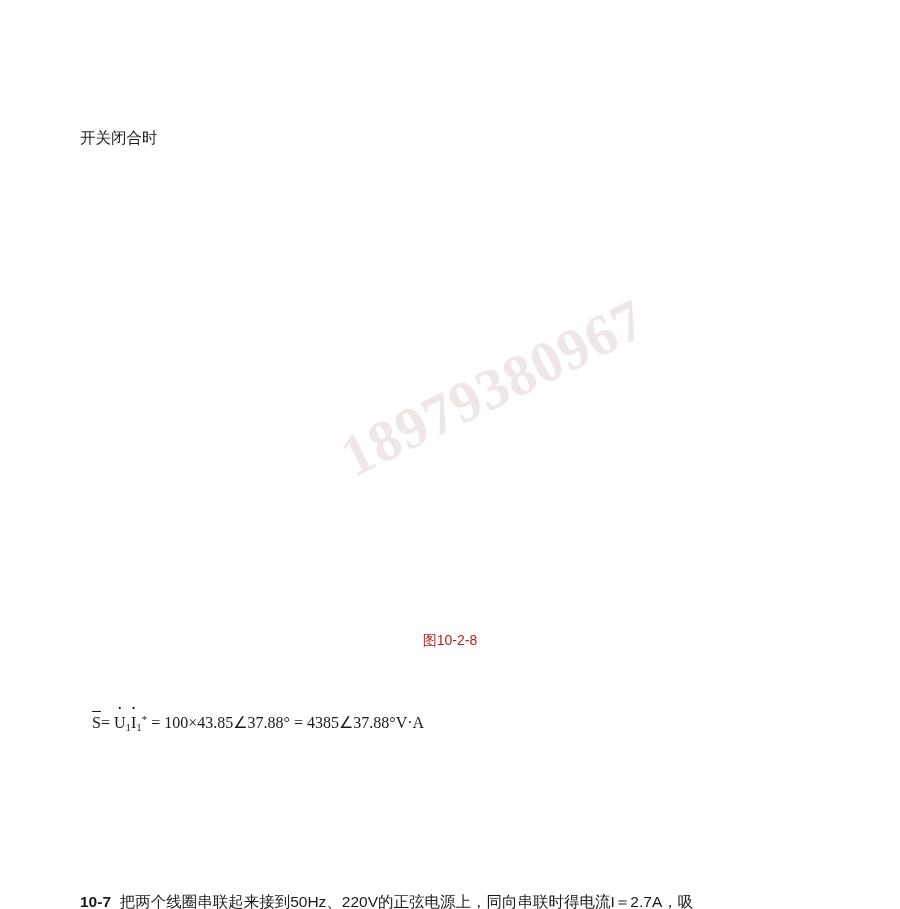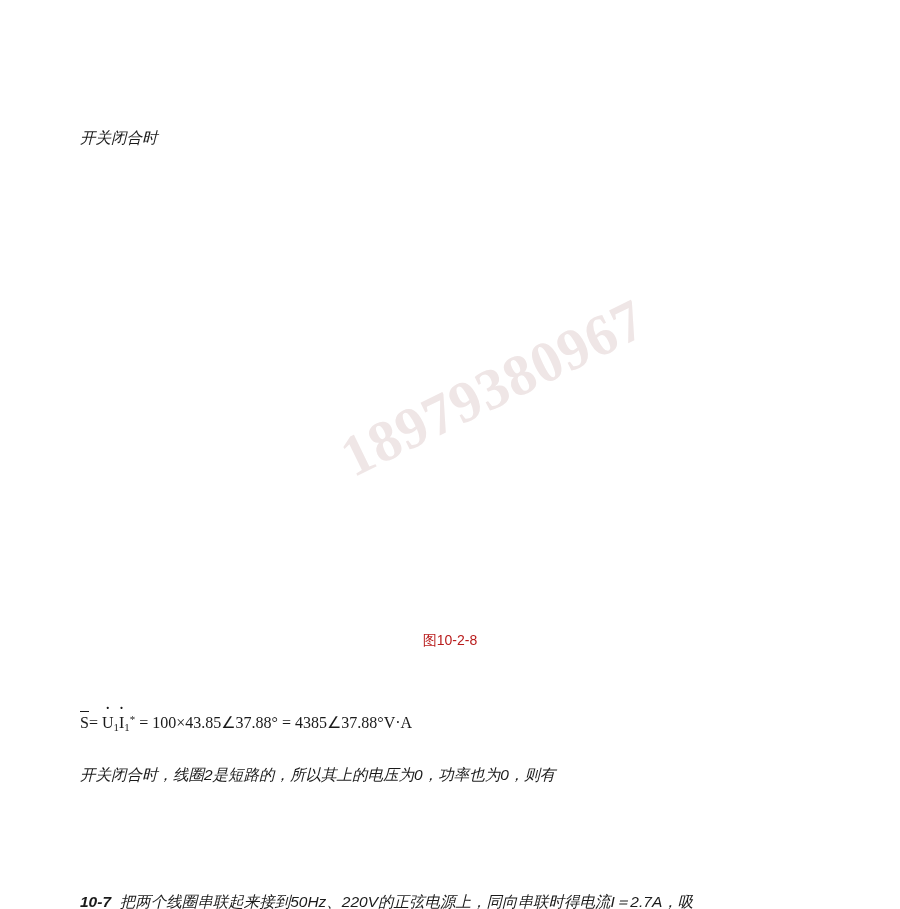--- a/index.html
+++ b/index.html
@@ -33,21 +33,20 @@
     transform-origin: left top;
     white-space: nowrap;
     user-select: none;
     pointer-events: none;
   }
   .line-text {
     position: absolute;
     font-size: 15.5px;
     line-height: 1.5;
     white-space: nowrap;
-    font-style: italic;
   }
   #intro-line {
     left: 80px;
     top: 126px;
   }
   .figure-area {
     position: absolute;
     left: 80px;
     top: 170px;
     width: 740px;
@@ -70,20 +69,21 @@
   }
   #para-1 {
     left: 80px;
     top: 665px;
   }
   .formula {
     position: absolute;
     font-family: "Liberation Serif", serif;
     font-size: 16px;
     white-space: nowrap;
+    margin-left: 12px;
   }
   #formula-1 {
     left: 80px;
     top: 713px;
   }
   #formula-2 {
     left: 80px;
     top: 812px;
     font-size: 15px;
   }
@@ -150,20 +150,19 @@
     <div id="figure-caption">图10-2-8</div>
   </div>
 
 
   <div class="formula" id="formula-1">
     <span class="ovl">S</span><span>=</span>
     <span class="nowrap"><span class="dotted">U</span><sub>1</sub><span class="dotted">I</span><sub>1</sub><sup>*</sup></span>
     <span>= 100×43.85∠37.88° = 4385∠37.88°V·A</span>
   </div>
 
-  <div class="line-text" id="para-2">开关闭合时，线圈2是短路的，所以其上的电压为0，功率也为0，则有</div>
 
 
   <div class="line-text" id="para-3">
     <span class="bold-label">10-7</span>&nbsp;&nbsp;<span>把两个线圈串联起来接到50Hz、220V的正弦电源上，同向串联时得电流I＝2.7A，吸</span>
   </div>
 
 </div>
 
 </body></html>

